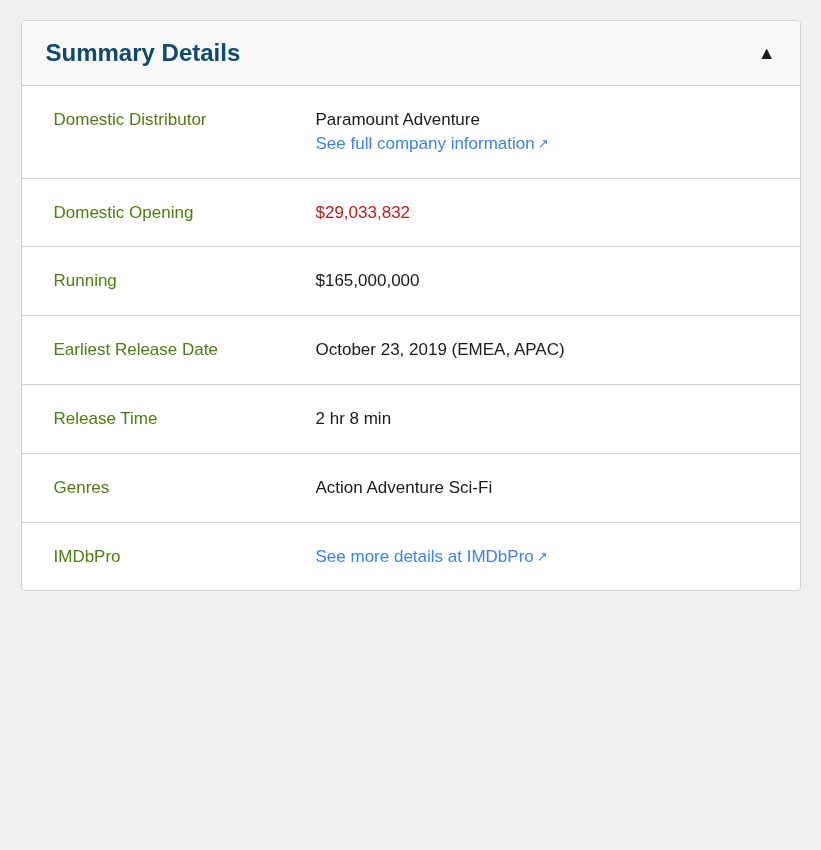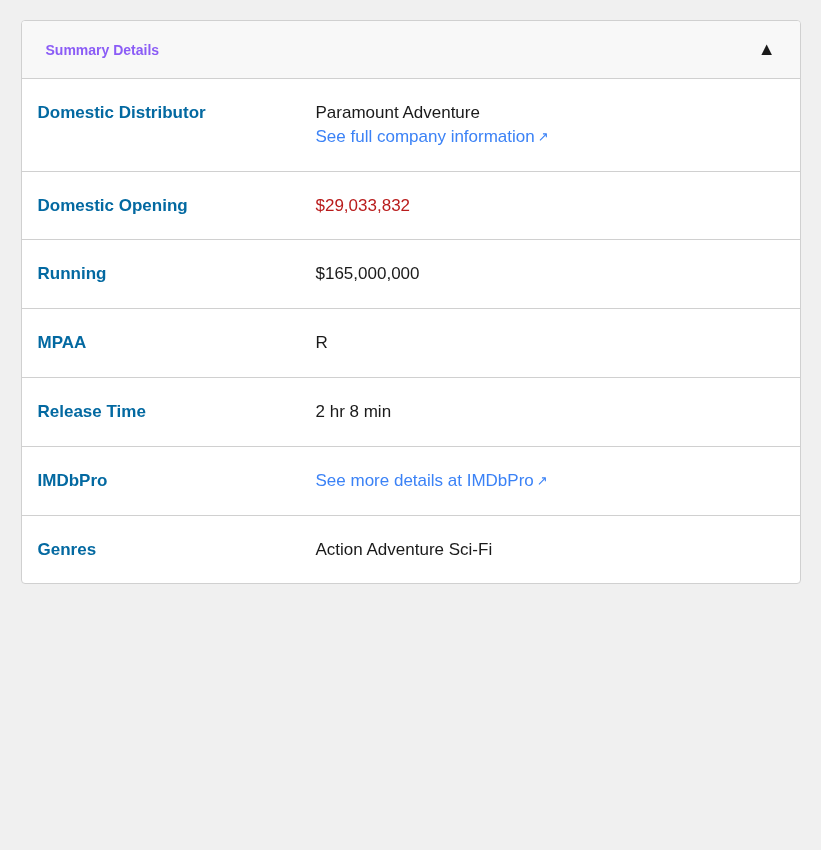--- a/index.html
+++ b/index.html
@@ -29,23 +29,23 @@
     .card-header {
       background: #f8f8f8;
       border-bottom: 1px solid #d0d0d0;
       padding: 18px 24px;
       display: flex;
       justify-content: space-between;
       align-items: center;
     }
 
     .card-header-title {
-      font-size: 14px;
+      font-size: 24px;
       font-weight: 600;
-      color: #8b5cf6;
+      color: #0c4a6e;
     }
 
     .chevron-icon {
       font-size: 18px;
       color: #1a1a1a;
     }
 
     .table {
       width: 100%;
       border-collapse: collapse;
@@ -53,24 +53,24 @@
 
     .table-row {
       border-bottom: 1px solid #d0d0d0;
     }
 
     .table-row:last-child {
       border-bottom: none;
     }
 
     .table-label {
-      padding: 22px 16px;
+      padding: 22px 32px;
       font-size: 17px;
-      font-weight: 700;
-      color: #0369a1;
+      font-weight: 400;
+      color: #4d7c0f;
       vertical-align: top;
       width: 270px;
       line-height: 1.4;
     }
 
     .table-value {
       padding: 22px 24px;
       font-size: 17px;
       color: #1a1a1a;
       vertical-align: top;
@@ -118,37 +118,37 @@
       <tr class="table-row">
         <td class="table-label">Domestic Opening</td>
         <td class="table-value value-blue">$29,033,832</td>
       </tr>
 
       <tr class="table-row">
         <td class="table-label">Running</td>
         <td class="table-value">$165,000,000</td>
       </tr>
 
+      <tr class="table-row">
+        <td class="table-label">Earliest Release Date</td>
+        <td class="table-value">October 23, 2019 (EMEA, APAC)</td>
+      </tr>
 
-      <tr class="table-row">
-        <td class="table-label">MPAA</td>
-        <td class="table-value">R</td>
-      </tr>
 
       <tr class="table-row">
         <td class="table-label">Release Time</td>
         <td class="table-value">2 hr 8 min</td>
+      </tr>
+
+      <tr class="table-row">
+        <td class="table-label">Genres</td>
+        <td class="table-value">Action Adventure Sci-Fi</td>
       </tr>
 
       <tr class="table-row">
         <td class="table-label">IMDbPro</td>
         <td class="table-value">
           <a href="#" class="link-blue">See more details at IMDbPro<span class="external-icon">↗︎</span></a>
         </td>
       </tr>
-
-      <tr class="table-row">
-        <td class="table-label">Genres</td>
-        <td class="table-value">Action Adventure Sci-Fi</td>
-      </tr>
     </tbody>
   </table>
 </div>
 
 </body></html>

